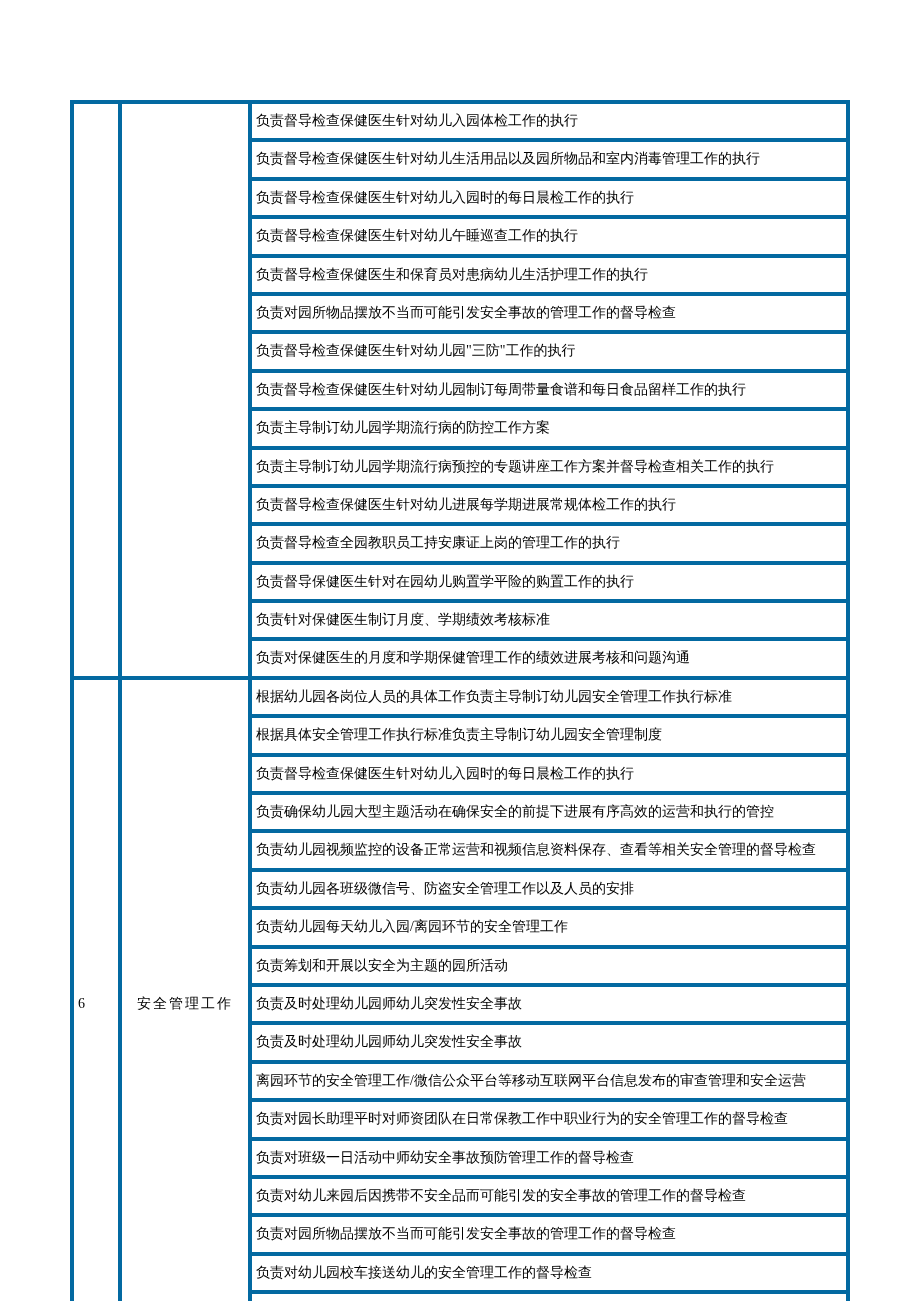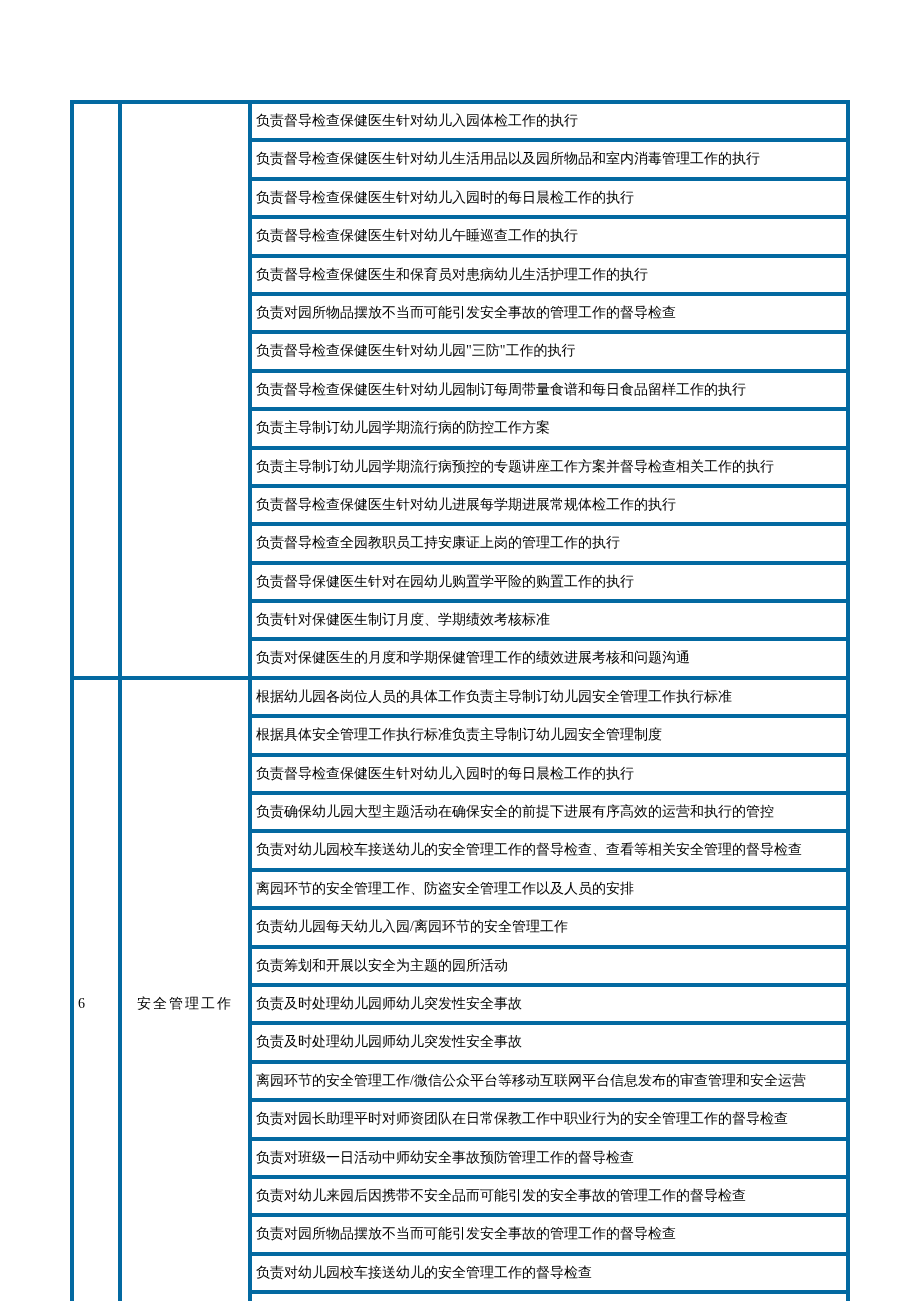--- a/index.html
+++ b/index.html
@@ -99,24 +99,24 @@
         <tr>
           <td class="item-cell">根据具体安全管理工作执行标准负责主导制订幼儿园安全管理制度</td>
         </tr>
         <tr>
           <td class="item-cell">负责督导检查保健医生针对幼儿入园时的每日晨检工作的执行</td>
         </tr>
         <tr>
           <td class="item-cell">负责确保幼儿园大型主题活动在确保安全的前提下进展有序高效的运营和执行的管控</td>
         </tr>
         <tr>
-          <td class="item-cell">负责对幼儿园校车接送幼儿的安全管理工作的督导检查、查看等相关安全管理的督导检查</td>
+          <td class="item-cell">负责幼儿园视频监控的设备正常运营和视频信息资料保存、查看等相关安全管理的督导检查</td>
         </tr>
         <tr>
-          <td class="item-cell">离园环节的安全管理工作、防盗安全管理工作以及人员的安排</td>
+          <td class="item-cell">负责幼儿园各班级微信号、防盗安全管理工作以及人员的安排</td>
         </tr>
         <tr>
           <td class="item-cell">负责幼儿园每天幼儿入园/离园环节的安全管理工作</td>
         </tr>
         <tr>
           <td class="item-cell">负责筹划和开展以安全为主题的园所活动</td>
         </tr>
         <tr>
           <td class="item-cell">负责及时处理幼儿园师幼儿突发性安全事故</td>
         </tr>

